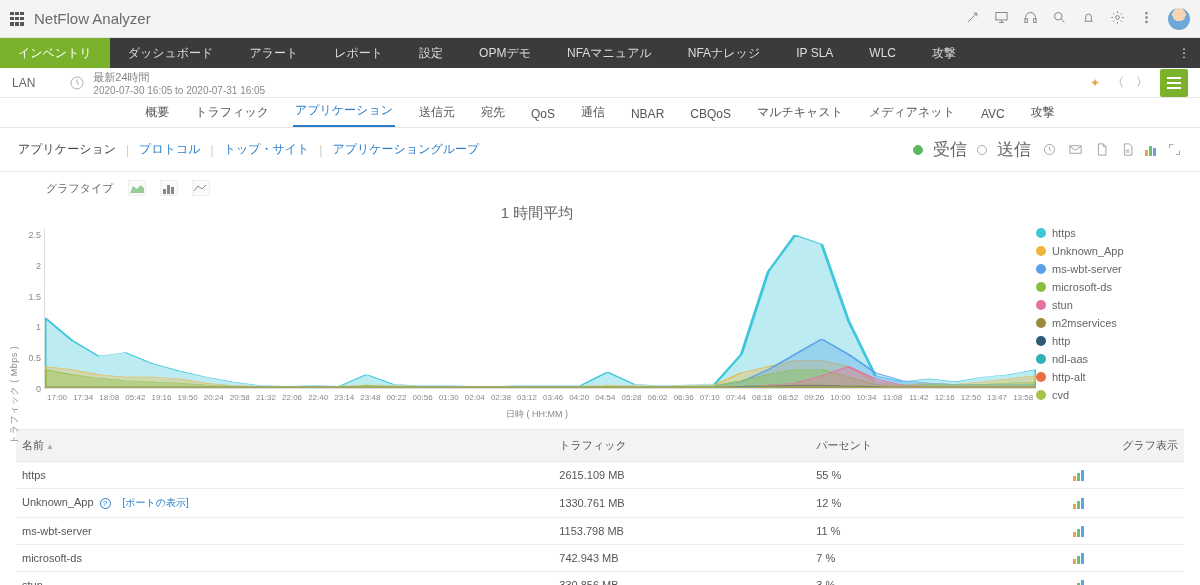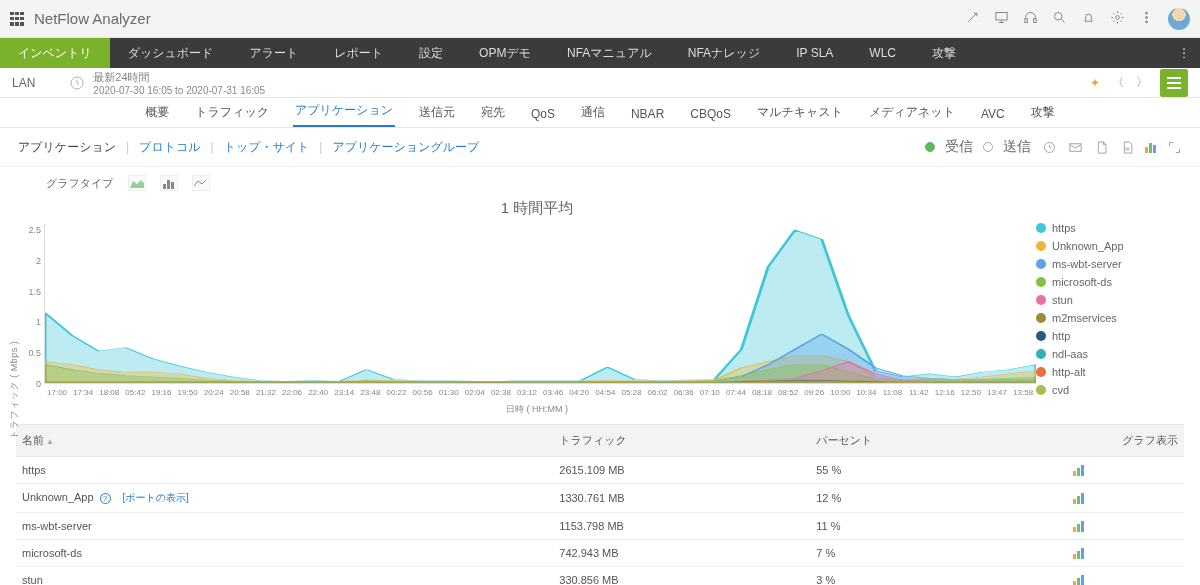--- a/index.html
+++ b/index.html
@@ -24,21 +24,21 @@
   .hamburger { width:28px; height:28px; background:#7bb22c; display:flex; flex-direction:column; justify-content:center; gap:3px; align-items:center; border-radius:2px; cursor:pointer;}
   .hamburger span { width:14px; height:2px; background:#fff; }
   .tabs2 { height:30px; display:flex; justify-content:center; align-items:flex-end; gap:22px; font-size:12px; color:#555; border-bottom:1px solid #e6e6e6;}
   .tabs2 .t2 { padding:6px 2px; cursor:pointer; }
   .tabs2 .t2.active { color:#2a7cc7; border-bottom:2px solid #2a7cc7; }
   .subtabs-row { padding:10px 18px; display:flex; align-items:center; background:#fff; border-bottom:1px solid #eee;}
   .subtabs { display:flex; gap:10px; color:#2a7cc7; align-items:center; }
   .subtabs .stab { cursor:pointer; }
   .subtabs .stab.active { color:#444; }
   .subtabs .sep { color:#ccc; }
-  .controls { margin-left:auto; display:flex; align-items:center; gap:10px; font-size:14px; color:#666;}
+  .controls { margin-left:auto; display:flex; align-items:center; gap:10px; font-size:17px; color:#666;}
   .radio { width:10px; height:10px; border:1px solid #aaa; border-radius:50%; display:inline-block; position:relative;}
   .radio.on { border-color:#5cb85c; background:#5cb85c; }
   .ctl-icon { width:16px; height:16px; display:flex; align-items:center; justify-content:center; color:#999;}
   .ctl-icon svg { width:15px; height:15px; stroke:#999; fill:none; stroke-width:1.4;}
   .mini-bars { display:flex; gap:1px; align-items:flex-end; height:12px;}
   .mini-bars span { width:3px; }
   .graph-type { padding:8px 46px; display:flex; align-items:center; gap:14px; color:#666; font-size:11px;}
   .gt-btn { width:18px;height:16px; background:#fafafa; border:1px solid #eee; display:flex; align-items:center; justify-content:center; cursor:pointer;}
   .chart-zone { display:flex; padding:0 14px 0 38px; align-items:flex-start;}
   .chart-wrap { flex:1; position:relative; }

